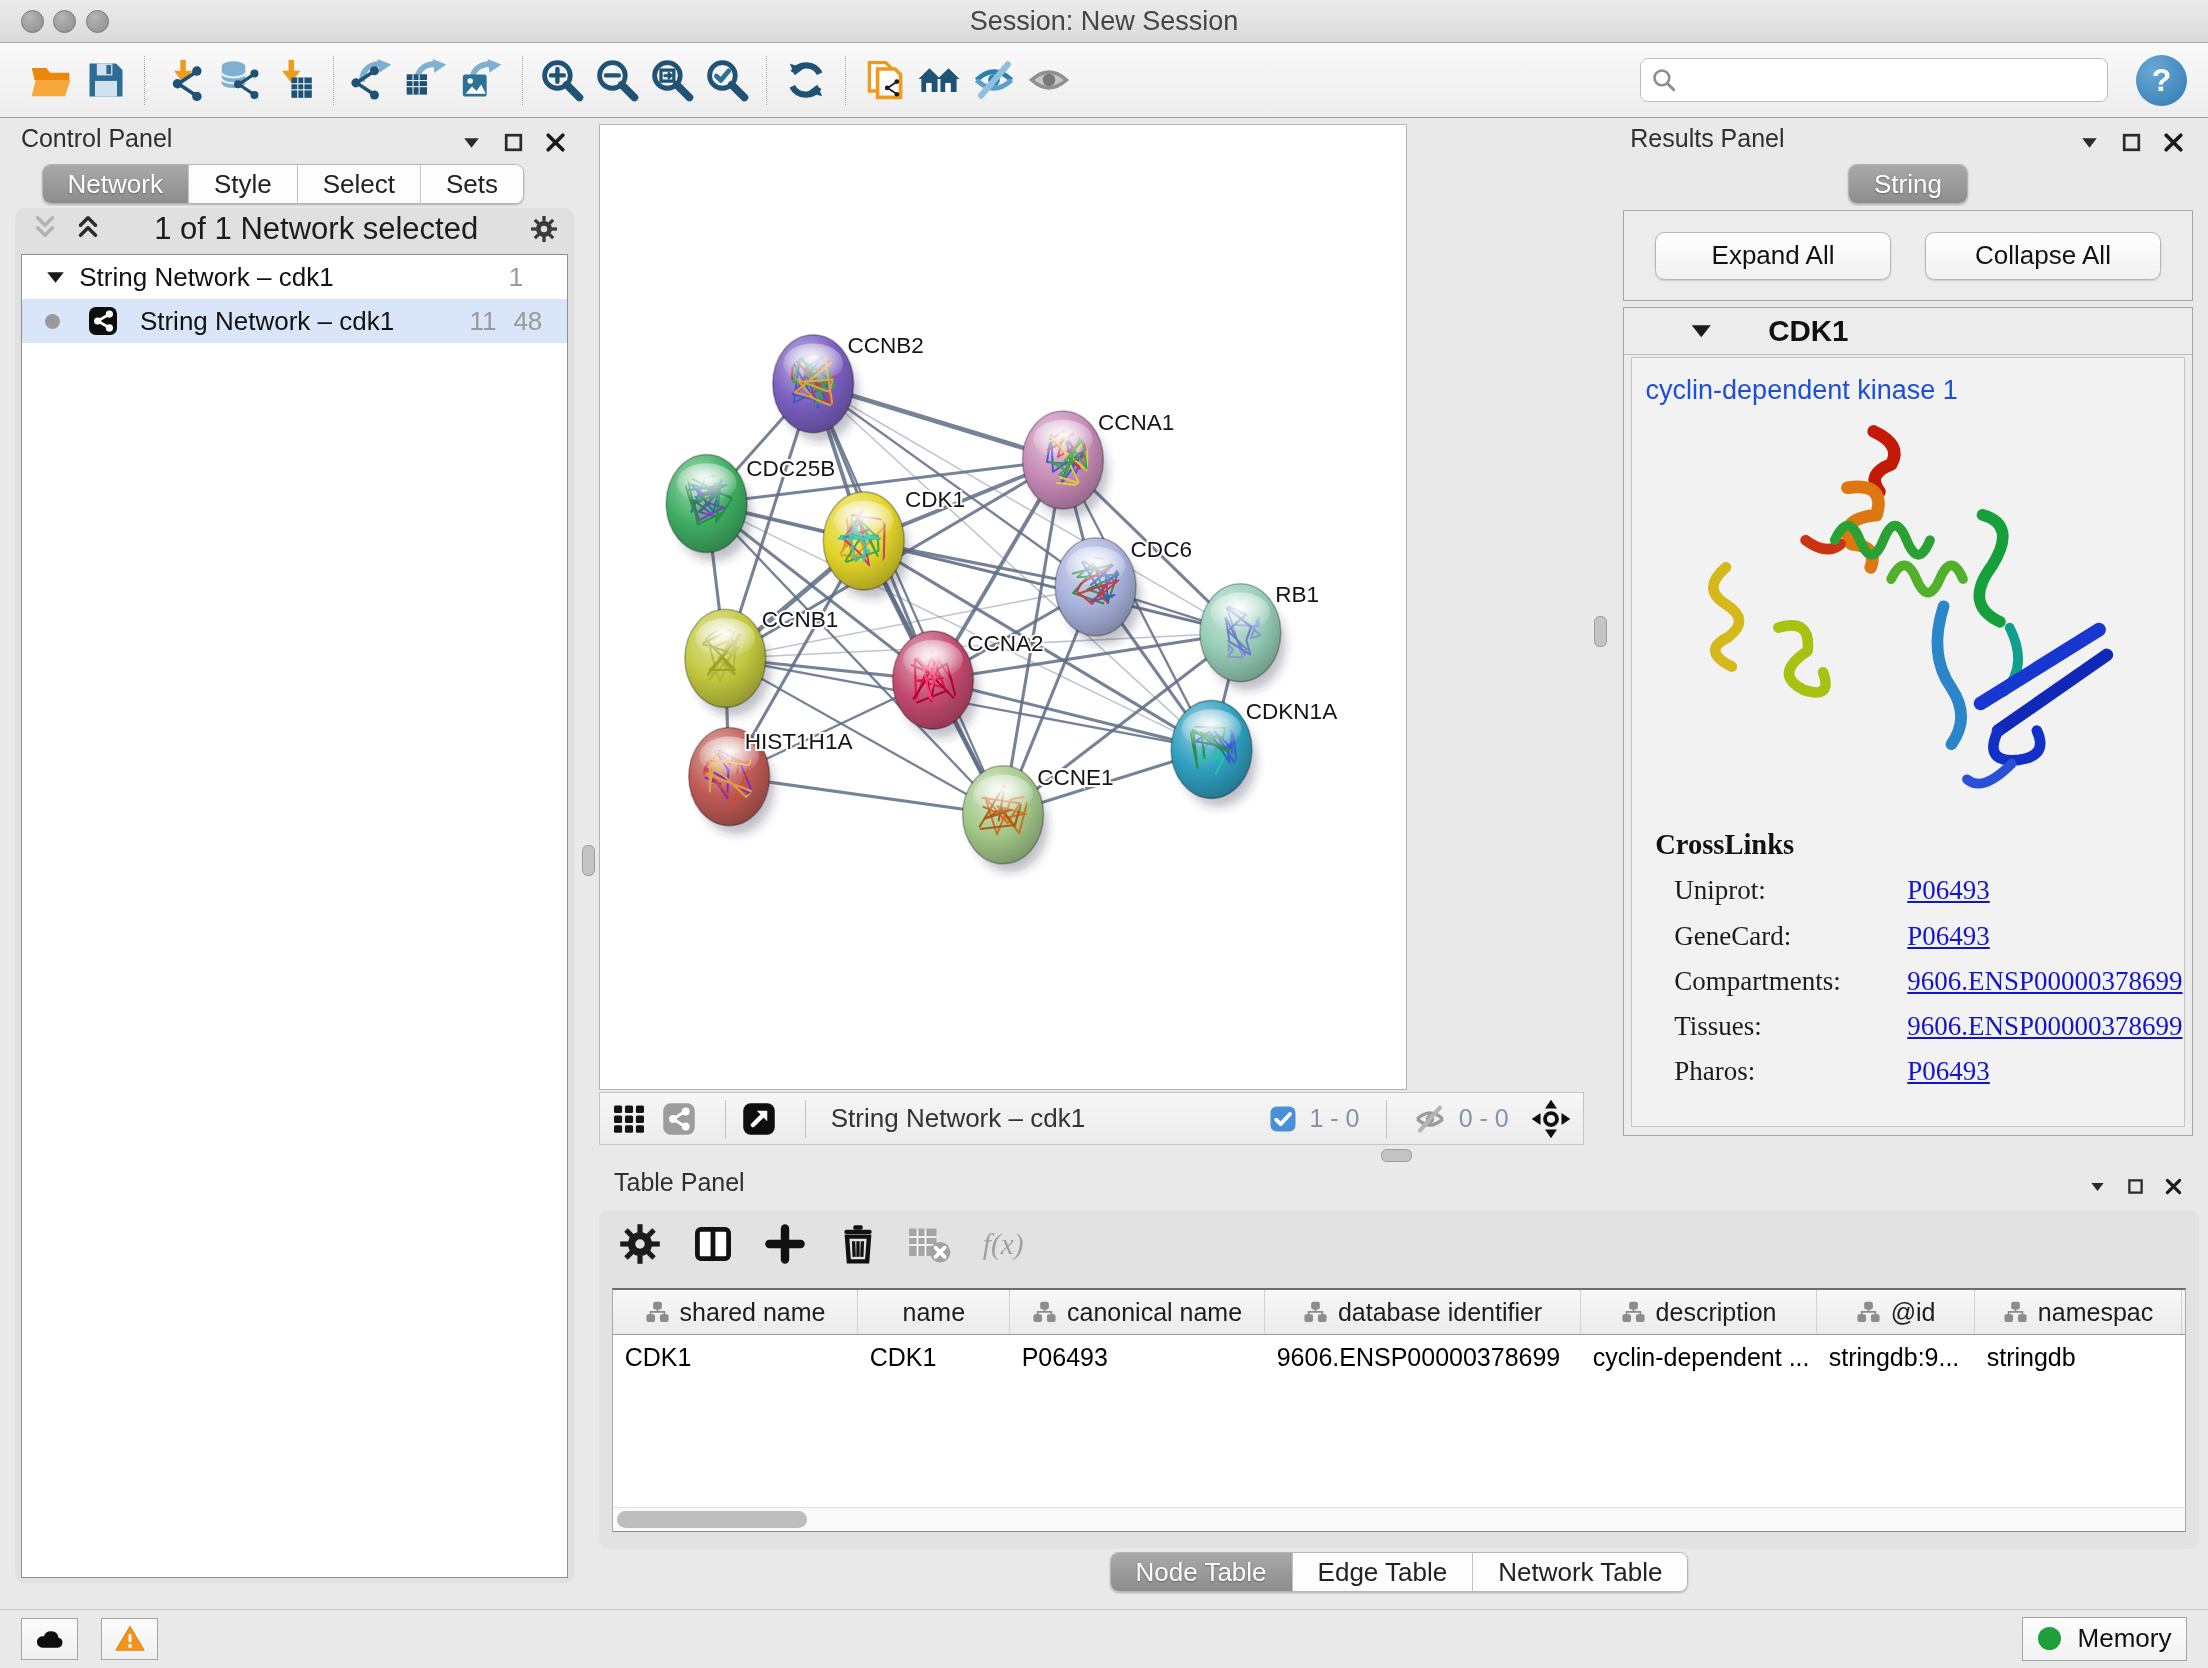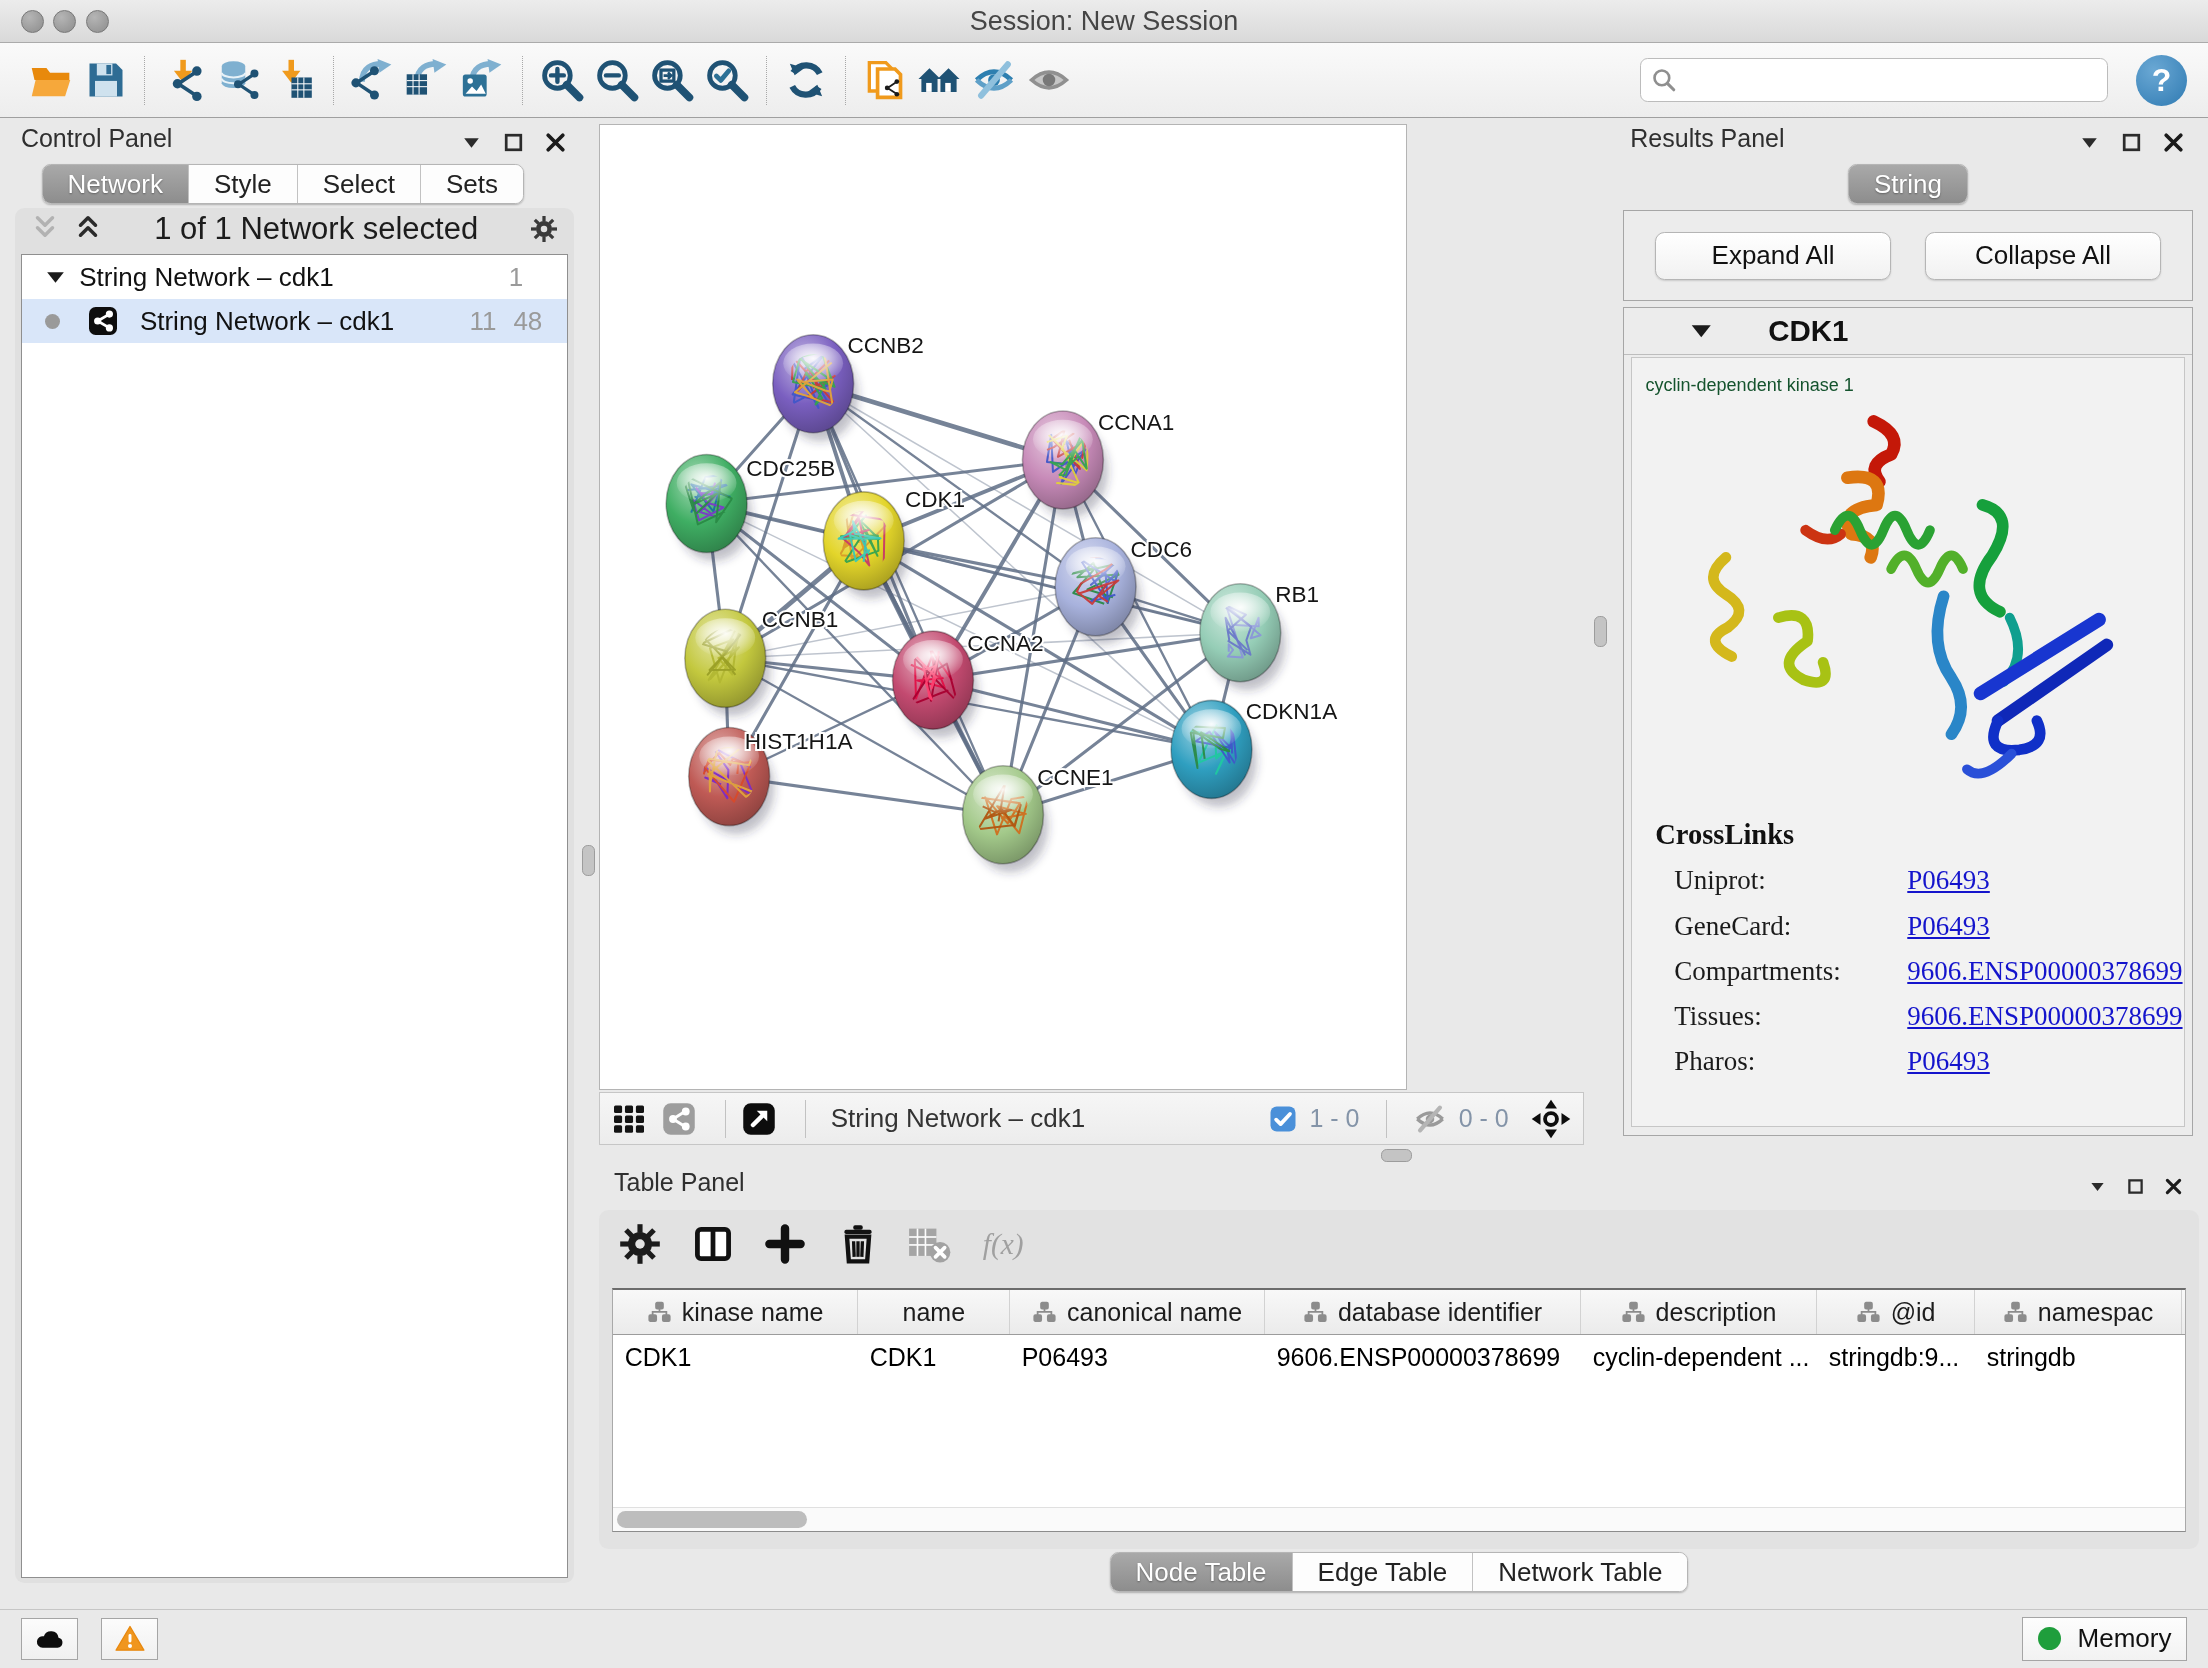--- a/index.html
+++ b/index.html
@@ -78,21 +78,21 @@
     border:1.9px solid #a6a6a6;display:flex;align-items:center;justify-content:center;gap:34px;box-sizing:border-box;}
   .rp-btn{min-width:200px;height:46px;background:linear-gradient(#ffffff,#f1f1f1);border:1px solid #b5b5b5;
     border-radius:9.5px;display:flex;align-items:center;justify-content:center;font-size:26px;color:#111;
     box-shadow:0 1px 1.9px rgba(0,0,0,.15);padding:0 17px;}
   #rp-box2{position:absolute;left:5.7px;right:5.7px;top:183px;bottom:9.5px;background:#ececec;
     border:1.9px solid #a6a6a6;box-sizing:border-box;}
   #rp-entry-header{height:46px;border-bottom:1.9px solid #bdbdbd;display:flex;align-items:center;}
   #rp-entry-header svg{width:28.5px;height:28.5px;margin-left:63px;}
   #rp-entry-name{font-size:29.5px;font-weight:bold;color:#111;margin-left:53px;}
   #rp-entry-body{position:absolute;left:7.6px;right:7.6px;top:49px;bottom:7.6px;background:#f2f2f2;border:1px solid #c6c6c6;}
-  #rp-desc{margin:17px 0 0 13.3px;font-size:18px;color:#14532d;}
+  #rp-desc{margin:17px 0 0 13.3px;font-size:27px;color:#1d4ed8;}
   #rp-ribbon{margin:15px 0 0 57px;width:447px;height:390px;}
   #xl-title{font-family:"Liberation Serif","DejaVu Serif",serif;font-weight:bold;font-size:28.5px;color:#111;
     margin:15px 0 0 23px;}
   .xl-row{display:flex;margin:14.3px 0 0 42px;font-family:"Liberation Serif","DejaVu Serif",serif;font-size:27px;}
   .xl-label{width:233px;color:#1b1b1b;flex:0 0 auto;}
   .xl-link{color:#1414cc;text-decoration:underline;}
 
   
   .vpill{position:absolute;width:11.4px;height:28.5px;border-radius:5.7px;background:#c4c4c4;border:1px solid #9c9c9c;}
   .hpill{position:absolute;width:28.5px;height:11.4px;border-radius:5.7px;background:#c4c4c4;border:1px solid #9c9c9c;}
@@ -916,21 +916,21 @@
         <div id="tp-header">
             <div class="th-cell" style="width: 245px;">
               <svg viewBox="0 0 24 24" style="width:25px;height:25px">
                 <g stroke="#8c8c8c" stroke-width="1.7" fill="none">
                   <rect x="8.7" y="2.6" width="6.6" height="5.6" rx="1" fill="#8c8c8c"></rect>
                   <path d="M12 8.2 v3.2 M12 11.4 H5.4 v3.2 M12 11.4 h6.6 v3.2"></path>
                   <rect x="2.2" y="14.6" width="6.6" height="5.6" rx="1" fill="#8c8c8c"></rect>
                   <rect x="15.2" y="14.6" width="6.6" height="5.6" rx="1" fill="#8c8c8c"></rect>
                 </g>
               </svg>
-              <span>kinase name</span>
+              <span>shared name</span>
             </div>
             <div class="th-cell" style="width: 152px;">
               <span>name</span>
             </div>
             <div class="th-cell" style="width: 255px;">
               <svg viewBox="0 0 24 24" style="width:25px;height:25px">
                 <g stroke="#8c8c8c" stroke-width="1.7" fill="none">
                   <rect x="8.7" y="2.6" width="6.6" height="5.6" rx="1" fill="#8c8c8c"></rect>
                   <path d="M12 8.2 v3.2 M12 11.4 H5.4 v3.2 M12 11.4 h6.6 v3.2"></path>
                   <rect x="2.2" y="14.6" width="6.6" height="5.6" rx="1" fill="#8c8c8c"></rect>

